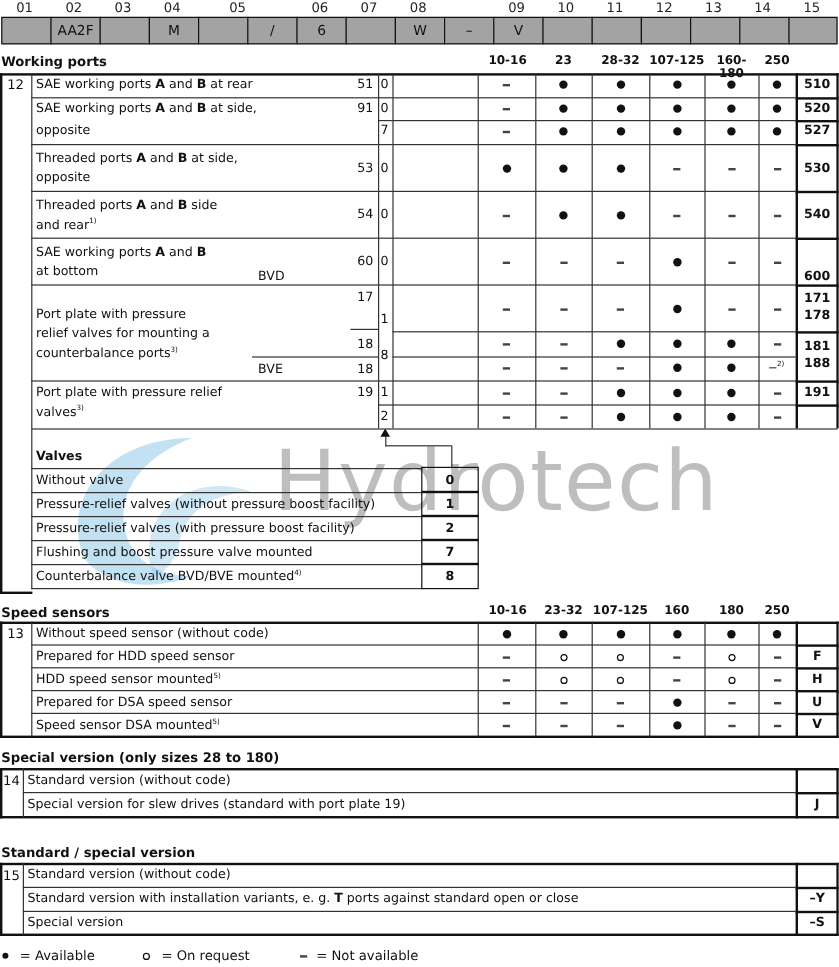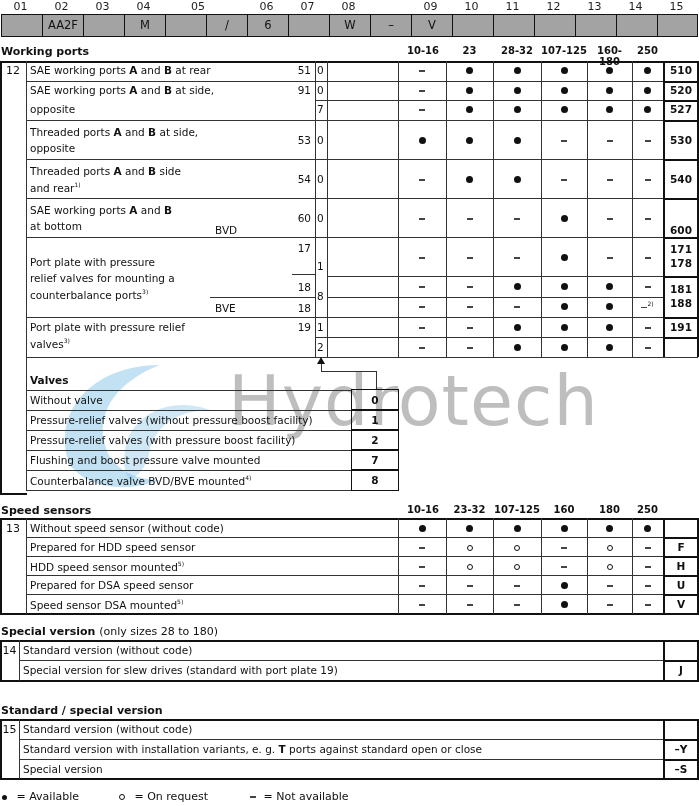--- a/index.html
+++ b/index.html
@@ -3,21 +3,21 @@
 <meta charset="utf-8">
 <style>
   * { box-sizing: border-box; margin: 0; padding: 0; }
   body { width: 699px; height: 806px; background: #fff; position: relative; overflow: hidden;
          font-family: "DejaVu Sans", sans-serif; color: #111; font-size: 10.5px; }
   .abs { position: absolute; }
   .lbl { position: absolute; font-size: 11px; color: #222; text-align: center; }
   .box { position: absolute; border: 1.5px solid #111; background: #a3a3a3; text-align: center;
          font-weight: normal; font-size: 11.5px; line-height: 20px; }
   .sect { position: absolute; font-weight: bold; font-size: 11px; }
-  .sect .normal { font-weight: normal; }
+  .sect .normal { font-weight: bold; }
   .hdr { position: absolute; font-weight: bold; font-size: 10px; text-align: center; }
   .line-h { position: absolute; height: 1px; background: #333; }
   .line-v { position: absolute; width: 1px; background: #333; }
   .thick-h { position: absolute; height: 1.5px; background: #111; }
   .thick-v { position: absolute; width: 1.5px; background: #111; }
   .txt { position: absolute; font-size: 10.5px; white-space: nowrap; }
   .txt b { font-weight: bold; }
   .num { position: absolute; font-size: 10.5px; text-align: right; }
   .cell { position: absolute; text-align: center; font-size: 11px; }
   .code { position: absolute; text-align: center; font-weight: bold; font-size: 10.5px; }

